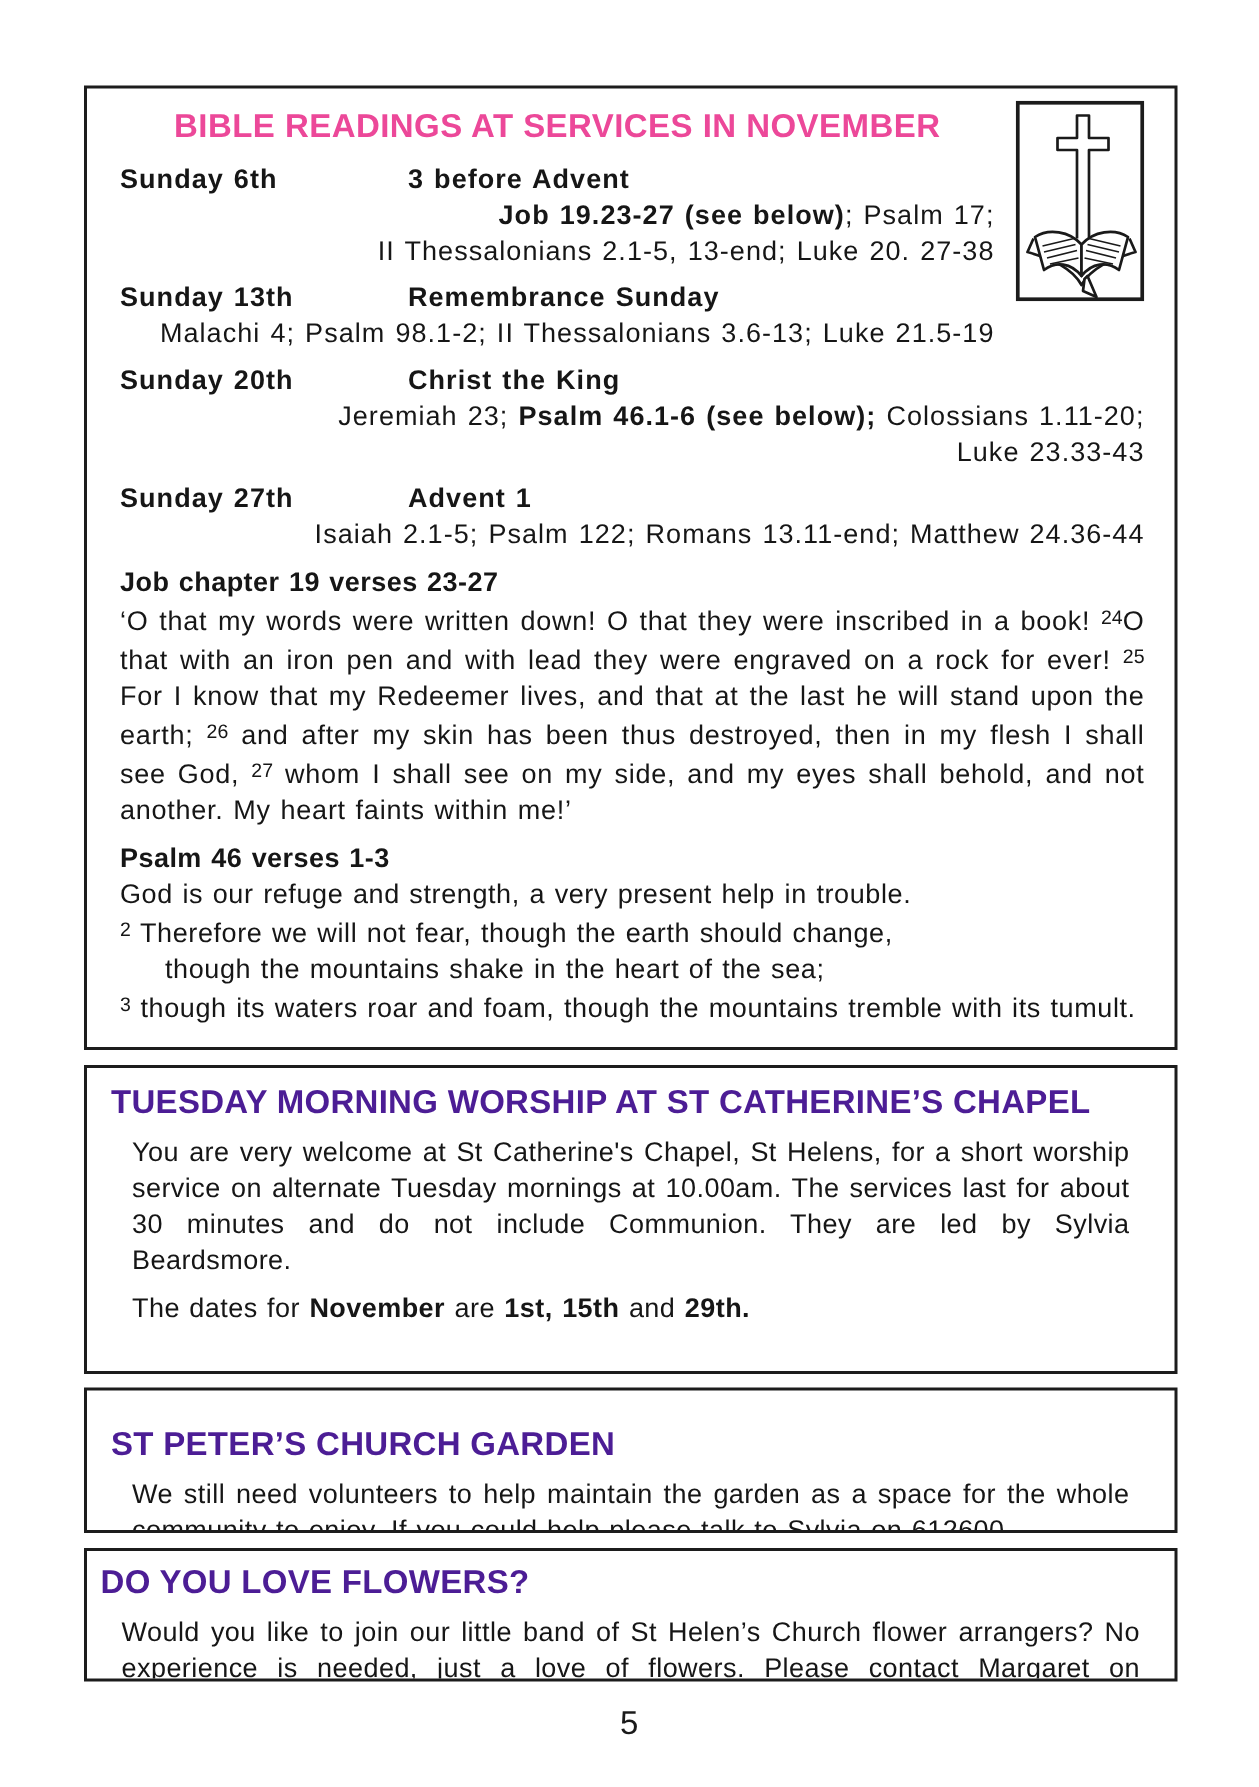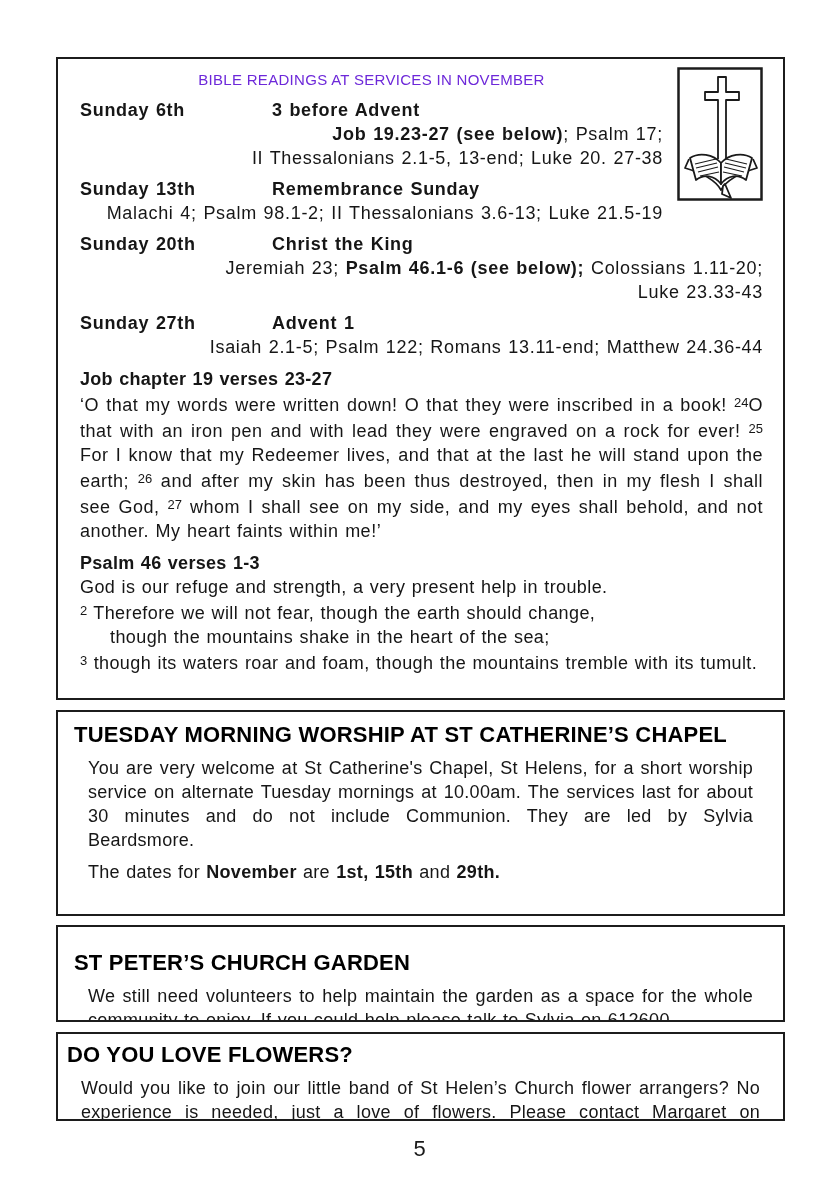--- a/index.html
+++ b/index.html
@@ -14,37 +14,37 @@
   .box1{top:57px;height:643px;padding:10px 20px 4px 22px;}
   .box2{top:710px;height:206px;padding:10px 16px;}
   .box3{top:925px;height:97px;padding:23px 16px;}
   .box4{top:1032px;height:89px;padding:8px 9px;}
 
   .b{font-weight:700;}
   .sup{font-size:13px;vertical-align:4px;letter-spacing:0;}
 
   
   .b1-title{
-    font-weight:400;font-size:15px;letter-spacing:.3px;color:#6d28d9;
+    font-weight:700;font-size:22px;letter-spacing:.3px;color:#ec4899;
     text-align:center;margin:2px 0 10px;
   }
   .bible-img{float:right;width:86px;height:134px;margin:-2px 0 10px 14px;}
   .body1{font-size:18px;line-height:24px;letter-spacing:.7px;word-spacing:1px;}
   .svc{margin-bottom:7px;}
   .svc-head{display:flex;font-weight:700;}
   .svc-date{width:192px;flex:none;}
   .svc-line{white-space:nowrap;text-align:right;}
   .passage{margin-top:8px;}
   .passage-head{font-weight:700;letter-spacing:.3px;}
   .jobtext{text-align:justify;letter-spacing:.5px;}
   .ps-line{white-space:nowrap;letter-spacing:.4px;}
   .ps-line.indent{padding-left:30px;}
 
   
-  .sec-title{font-weight:700;font-size:22px;letter-spacing:.2px;color:#000000;
+  .sec-title{font-weight:700;font-size:22px;letter-spacing:.2px;color:#4c1d95;
     white-space:nowrap;margin:0 0 8px;}
   .paras p{margin:0 14px 8px;font-size:18px;line-height:24px;letter-spacing:.3px;
     word-spacing:1px;text-align:justify;}
   .paras p:last-child{margin-bottom:0;}
 
   .pageno{position:absolute;top:1136px;left:0;width:100%;text-align:center;
     font-size:22px;color:#1a1a1a;}
 </style>
 </head>
 <body>

